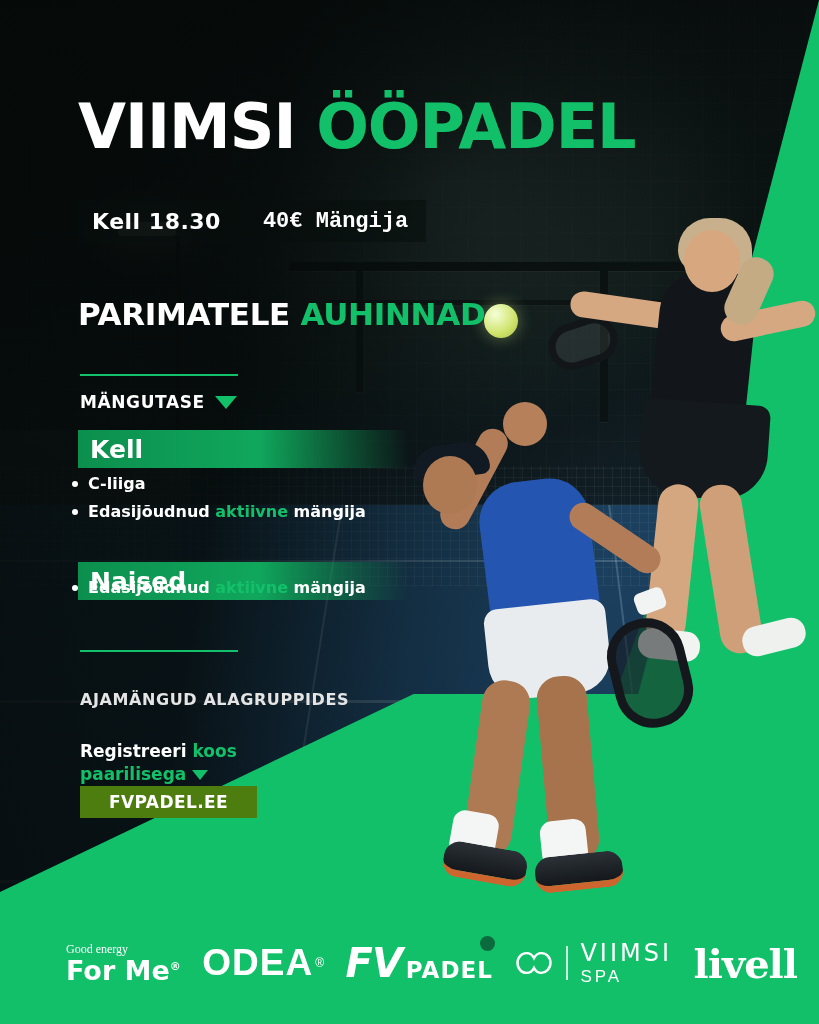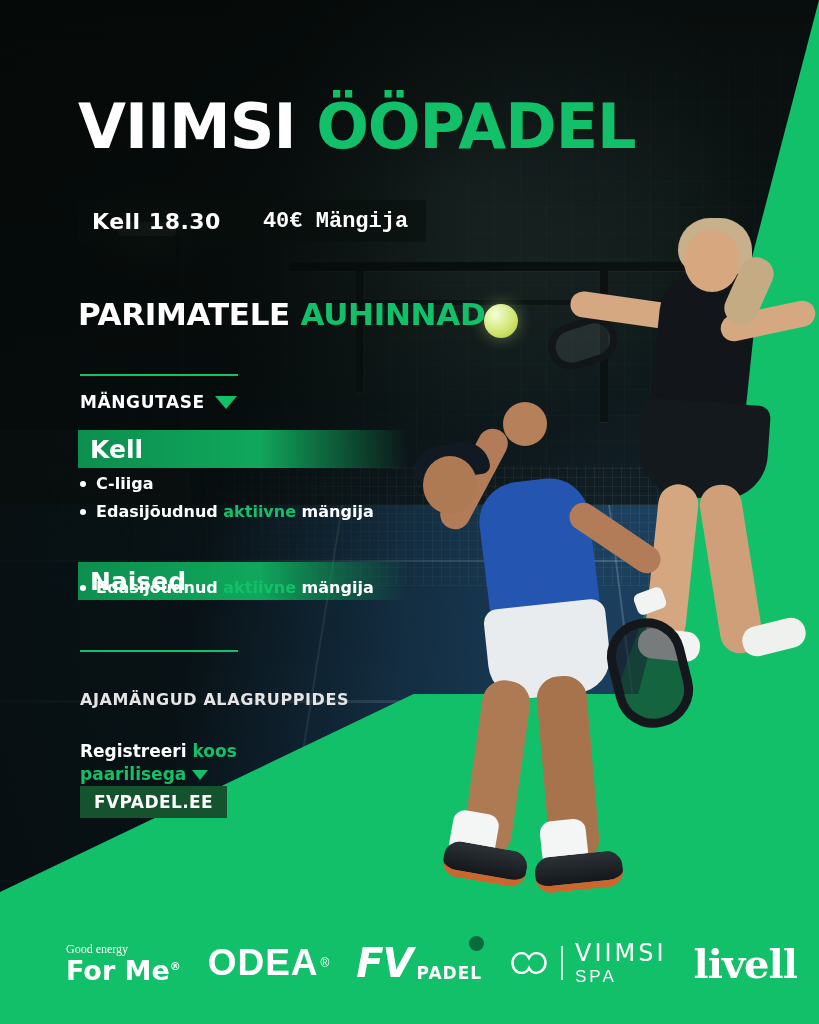--- a/index.html
+++ b/index.html
@@ -320,21 +320,21 @@
     background: linear-gradient(90deg, #0c8f4e 0%, #10a75c 55%, rgba(16,167,92,0.0) 100%);
     display: flex; align-items: center;
   }
   .cat-band .cat-text {
     color: #ffffff; font-size: 25px; font-weight: 800;
     font-family: "DejaVu Sans", sans-serif; padding-left: 12px;
   }
   .cat-band.men { top: 430px; }
   .cat-band.women { top: 562px; }
 
-  .bullets { position: absolute; left: 80px; }
+  .bullets { position: absolute; left: 72px; }
   .bullets.men { top: 474px; }
   .bullets.women { top: 578px; }
   .bullets li {
     list-style: none;
     color: #ffffff;
     font-size: 16px;
     font-weight: 700;
     font-family: "DejaVu Sans", sans-serif;
     margin-bottom: 9px;
     position: relative;
@@ -367,25 +367,25 @@
   .register .caret-sm {
     display: inline-block; vertical-align: middle; margin-left: 6px;
     width: 0; height: 0;
     border-left: 8px solid transparent;
     border-right: 8px solid transparent;
     border-top: 10px solid #13c06a;
   }
 
   .url-chip {
     position: absolute; left: 80px; top: 786px;
-    background: #14532d;
+    background: #4d7c0f;
     color: #ffffff;
     font-size: 17px; font-weight: 800;
     font-family: "DejaVu Sans", sans-serif;
-    padding: 6px 14px;
+    padding: 6px 29px;
     letter-spacing: .4px;
   }
 
   
   .sponsors {
     position: absolute; left: 0; right: 0; bottom: 0; height: 122px;
     display: flex; align-items: center; justify-content: space-between;
     padding: 0 22px;
     margin-left: 44px;
   }
@@ -406,21 +406,21 @@
     font-family: Liberation Sans, sans-serif;
   }
   .sp-odea sup { font-size: 12px; vertical-align: super; margin-left: 2px; }
 
   .sp-fv { position: relative; display: flex; align-items: flex-end; gap: 4px; }
   .sp-fv .fv {
     font-size: 40px; font-weight: 800; font-style: italic;
     font-family: "DejaVu Sans", sans-serif; letter-spacing: -1px;
   }
   .sp-fv .padel {
-    font-size: 17px; font-weight: 800; font-family: "DejaVu Sans", sans-serif;
+    font-size: 23px; font-weight: 800; font-family: "DejaVu Sans", sans-serif;
     margin-bottom: 3px; letter-spacing: 1px;
   }
   .sp-fv .dot {
     position: absolute; right: -2px; top: -4px;
     width: 15px; height: 15px; border-radius: 50%; background: #0b6b3c;
   }
 
   .sp-viimsi { gap: 12px; }
   .sp-viimsi .heart { width: 40px; height: 28px; }
   .sp-viimsi .bar { width: 2px; height: 34px; background: #ffffff; opacity: .8; }

